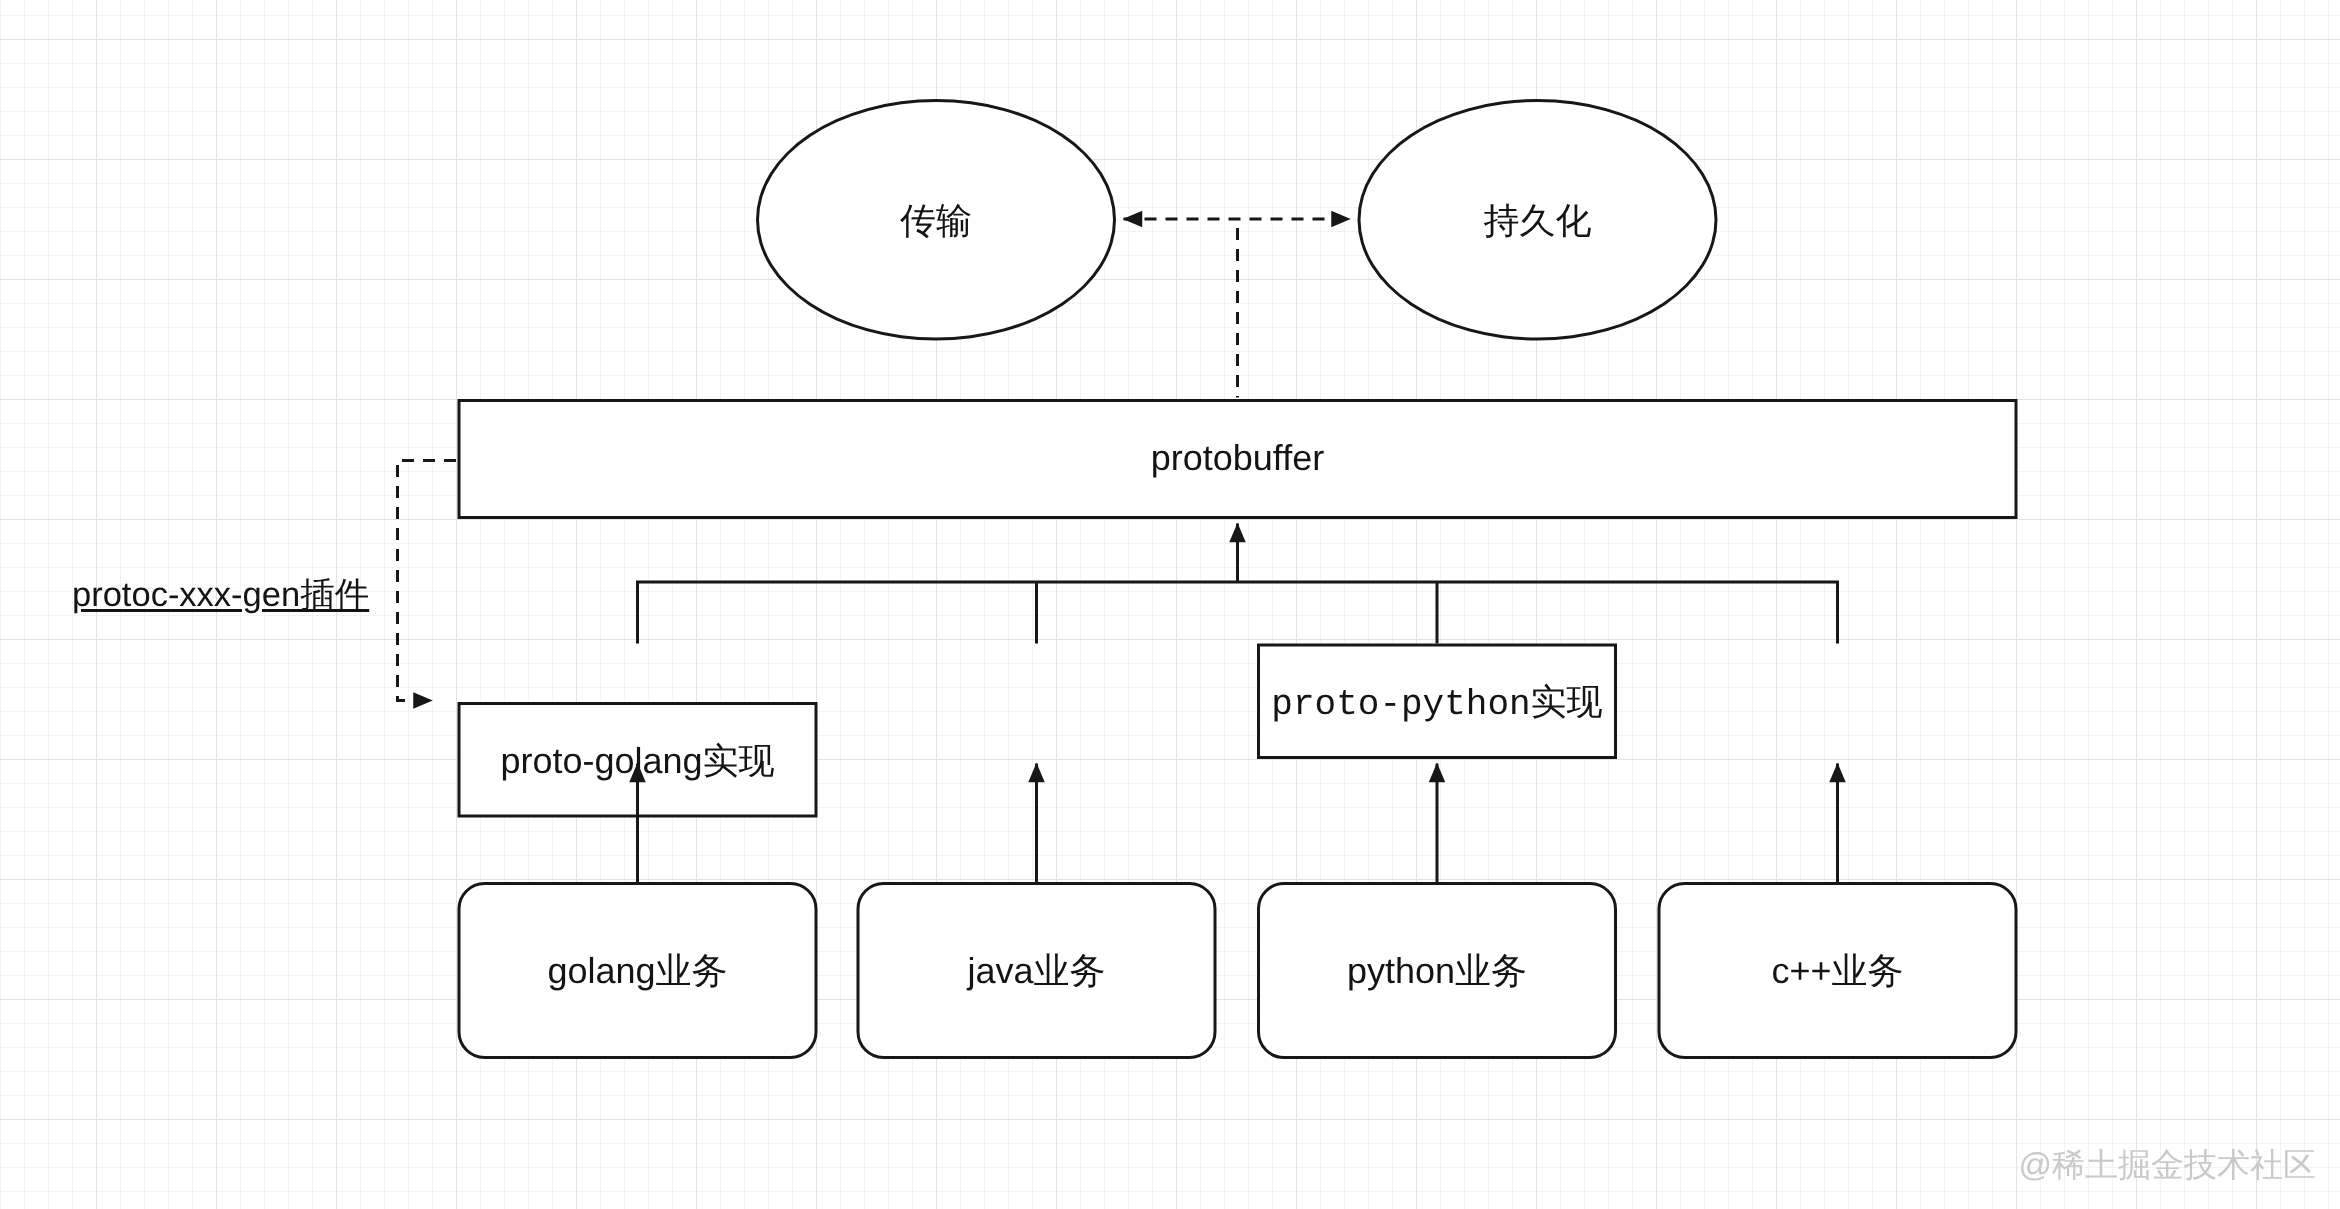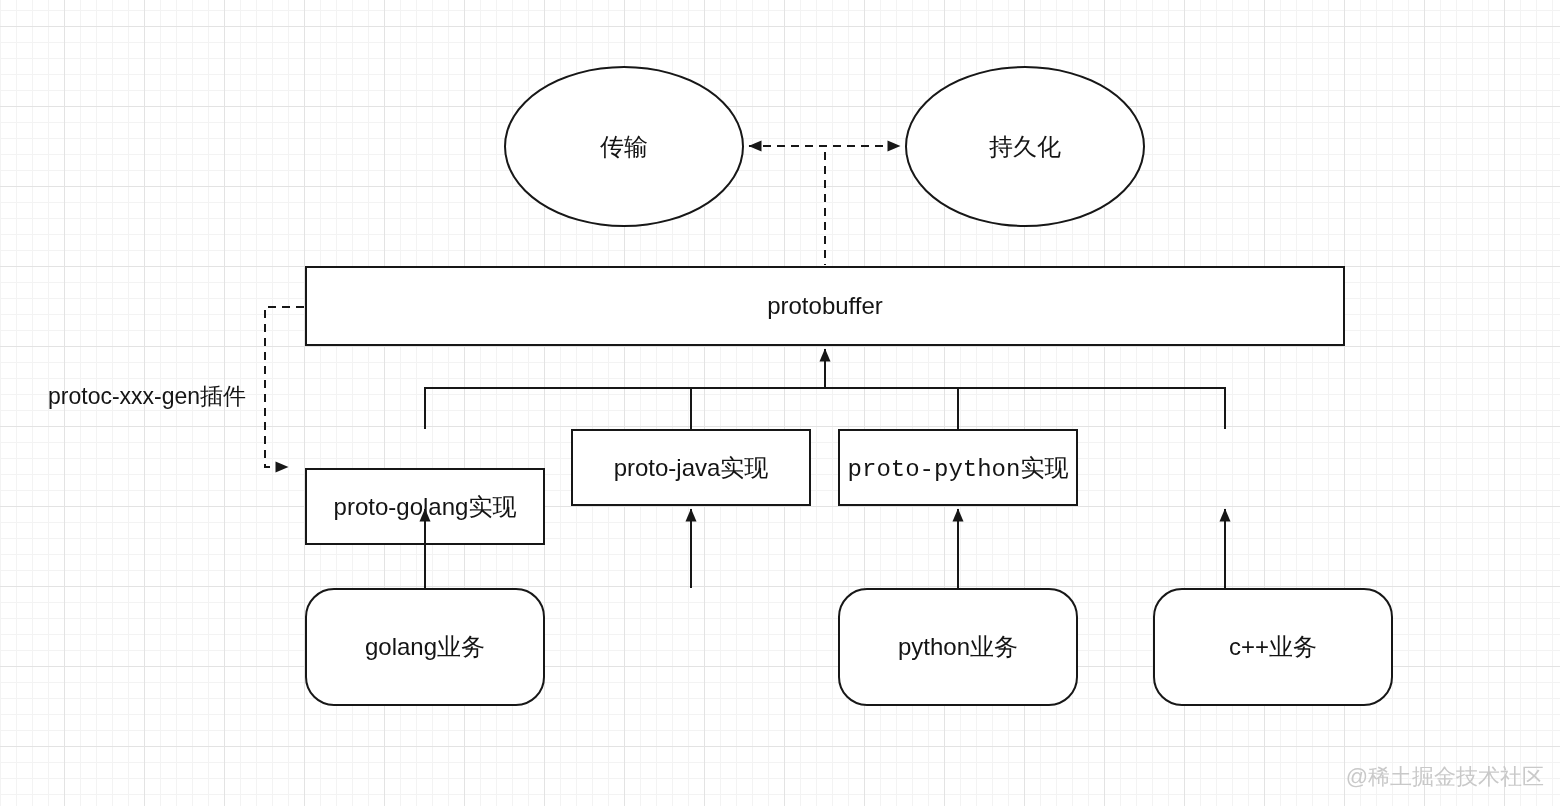--- a/index.html
+++ b/index.html
@@ -27,21 +27,21 @@
     display: flex;
     align-items: center;
     justify-content: center;
     background: #ffffff;
     border: 2px solid var(--stroke, #171717);
     color: #141414;
     font-size: 24px;
     z-index: 1;
   }
   .ellipse { border-radius: 50%; }
-  .rounded { border-radius: 29px; }
+  .rounded { border-radius: 18px; }
   .free-label {
     position: absolute;
     color: #141414;
     font-size: 23px;
     white-space: nowrap;
     z-index: 1;
   }
   .watermark {
     position: absolute;
     top: 762px;
@@ -96,25 +96,25 @@
     <line class="stroke" x1="691" y1="588" x2="691" y2="509" marker-end="url(#ah)"></line>
     <line class="stroke" x1="958" y1="588" x2="958" y2="509" marker-end="url(#ah)"></line>
     <line class="stroke" x1="1225" y1="588" x2="1225" y2="509" marker-end="url(#ah)"></line>
   </svg>
 
   <div class="node ellipse" style="left:504px; top:66px; width:240px; height:161px;">传输</div>
   <div class="node ellipse" style="left:905px; top:66px; width:240px; height:161px;">持久化</div>
 
   <div class="node" style="left:305px; top:266px; width:1040px; height:80px;">protobuffer</div>
 
-  <div class="free-label" style="left:48px; top:381px;">protoc-xxx-gen插件</div>
+  <div class="free-label" style="left:48px; top:381px;text-decoration:underline;">protoc-xxx-gen插件</div>
 
   <div class="node" style="left:305px; top:429px; width:240px; height:77px;margin-top:39px;">proto-golang实现</div>
-  <div class="node" style="left:571px; top:429px; width:240px; height:77px;">proto-java实现</div>
   <div class="node" style="left:838px; top:429px; width:240px; height:77px;font-family:Liberation Mono, monospace;">proto-python实现</div>
 
   <div class="node rounded" style="left:305px; top:588px; width:240px; height:118px;">golang业务</div>
+  <div class="node rounded" style="left:571px; top:588px; width:240px; height:118px;">java业务</div>
   <div class="node rounded" style="left:838px; top:588px; width:240px; height:118px;">python业务</div>
-  <div class="node rounded" style="left:1105px; top:588px; width:240px; height:118px;margin-left:48px;">c++业务</div>
+  <div class="node rounded" style="left:1105px; top:588px; width:240px; height:118px;">c++业务</div>
 
   <div class="watermark">@稀土掘金技术社区</div>
 
 </div>
 
 </body></html>

